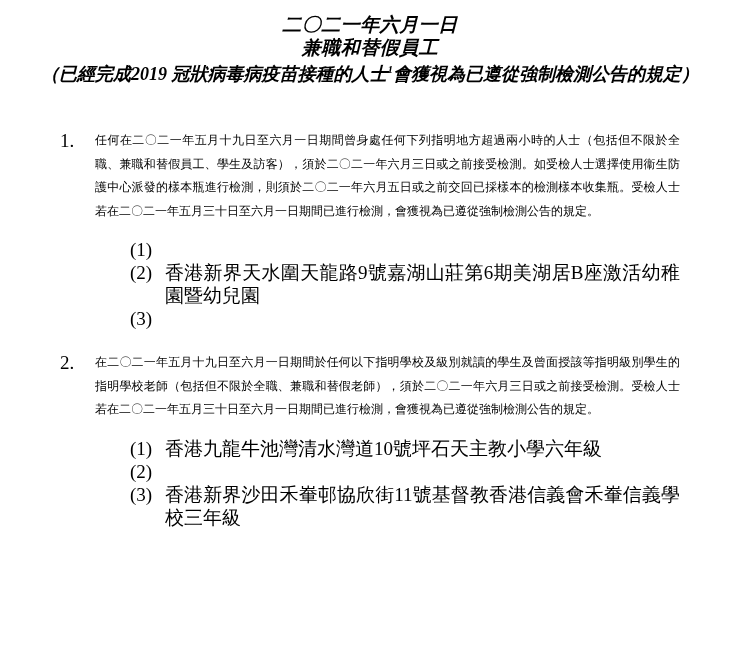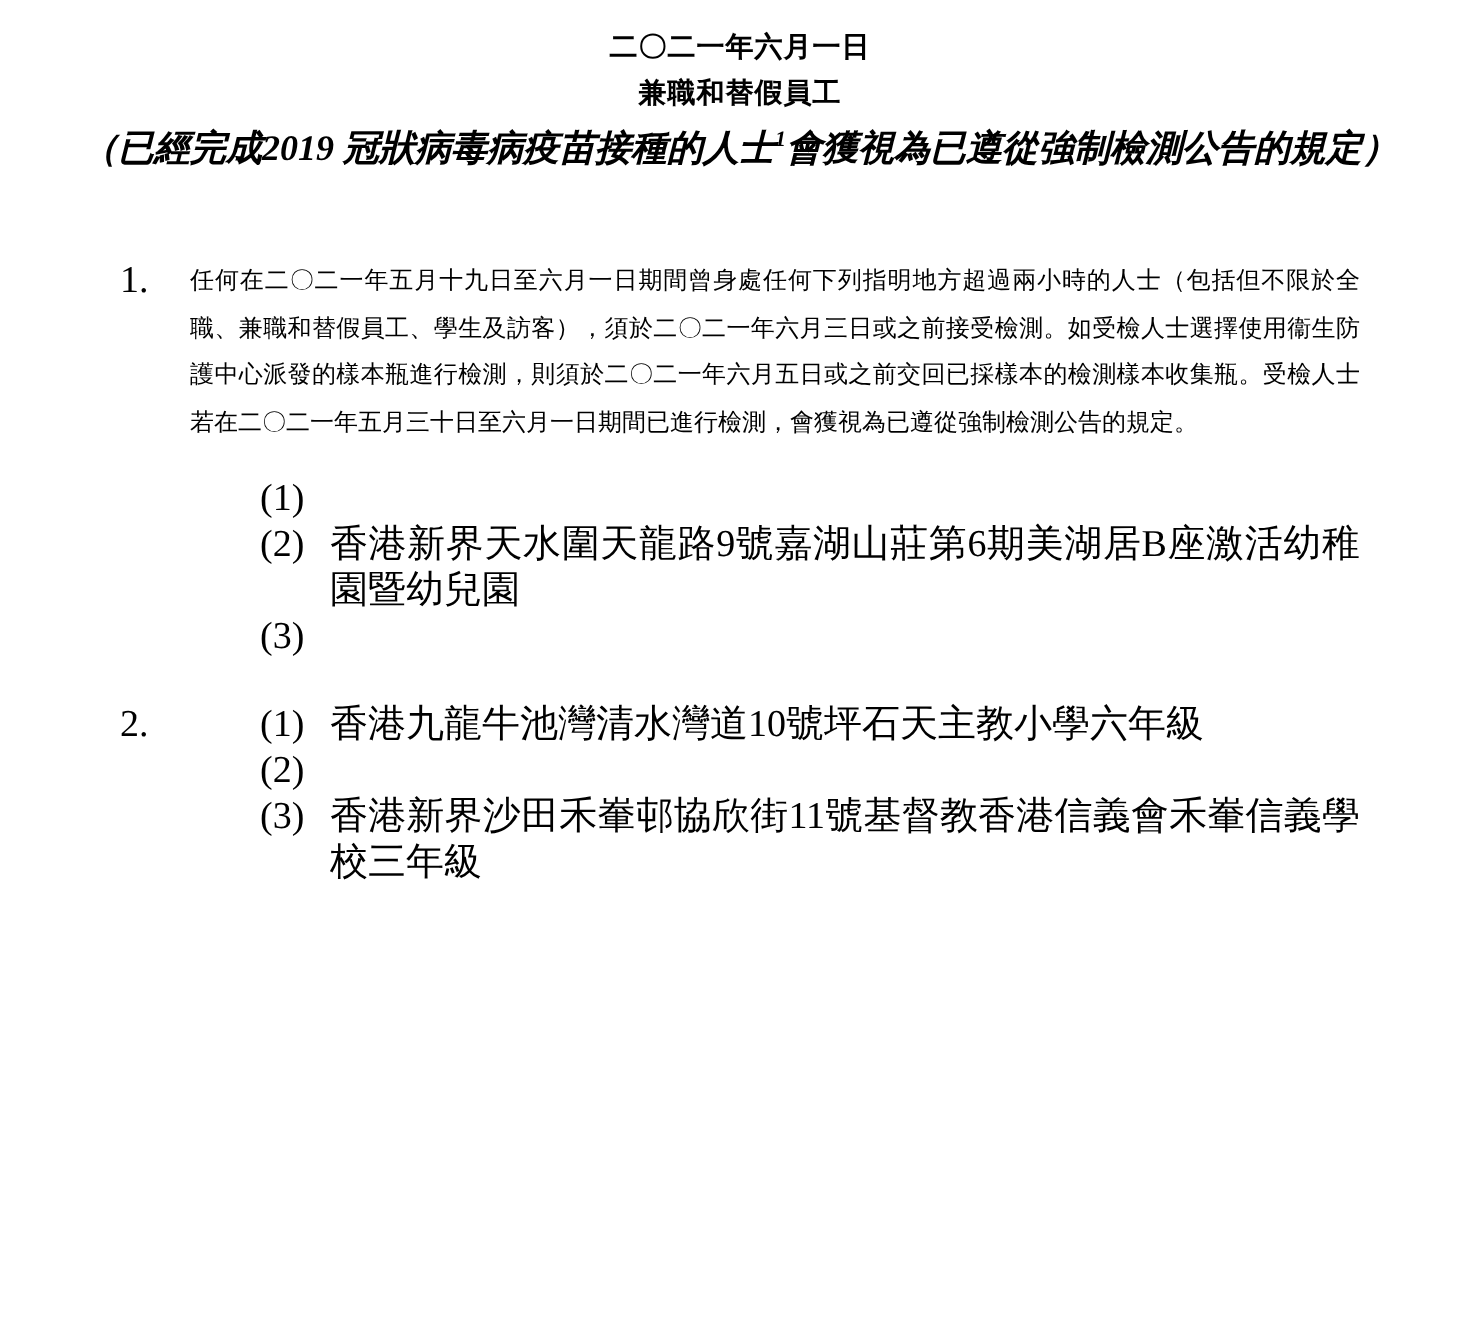--- a/index.html
+++ b/index.html
@@ -17,24 +17,25 @@
     color: #000000;
     font-family: "Liberation Serif", "DejaVu Serif", serif;
     overflow: hidden;
   }
   
   .doc-header {
     text-align: center;
     margin-bottom: 42px;
   }
   .title-line {
-    font-size: 14px;
+    font-size: 19px;
     font-weight: bold;
     line-height: 23px;
     letter-spacing: 0.5px;
+    font-style: italic;
   }
   .subtitle-line {
     font-size: 18px;
     font-weight: bold;
     font-style: italic;
     line-height: 26px;
     margin-top: 2px;
     white-space: nowrap;
     margin-left: -32px;
     margin-right: -32px;
@@ -110,20 +111,21 @@
         <div class="list-item">
           <span class="item-marker">(3)</span>
         </div>
       </div>
     </div>
   </div>
 
   <div class="section">
     <div class="section-number">2.</div>
     <div class="section-content">
+      <p class="section-body">在二〇二一年五月十九日至六月一日期間於任何以下指明學校及級別就讀的學生及曾面授該等指明級別學生的指明學校老師（包括但不限於全職、兼職和替假老師），須於二〇二一年六月三日或之前接受檢測。受檢人士若在二〇二一年五月三十日至六月一日期間已進行檢測，會獲視為已遵從強制檢測公告的規定。</p>
       <div class="venue-list">
         <div class="list-item">
           <span class="item-marker">(1)</span>
           <span class="item-text">香港九龍牛池灣清水灣道10號坪石天主教小學六年級</span>
         </div>
         <div class="list-item">
           <span class="item-marker">(2)</span>
         </div>
         <div class="list-item">
           <span class="item-marker">(3)</span>

